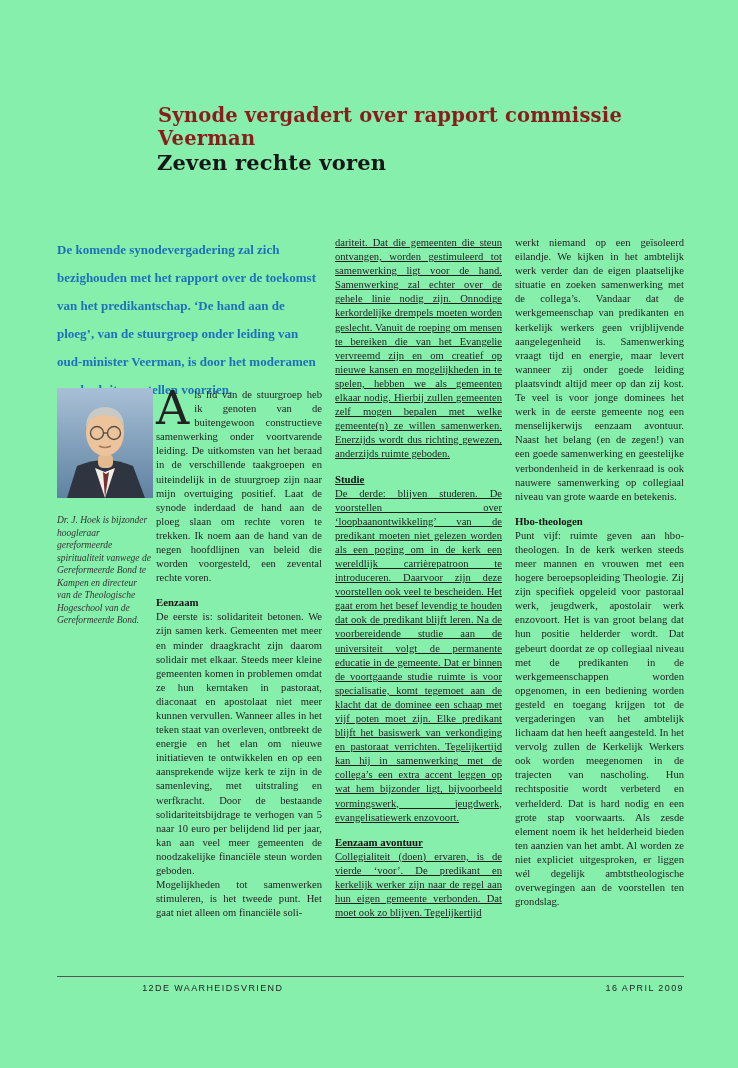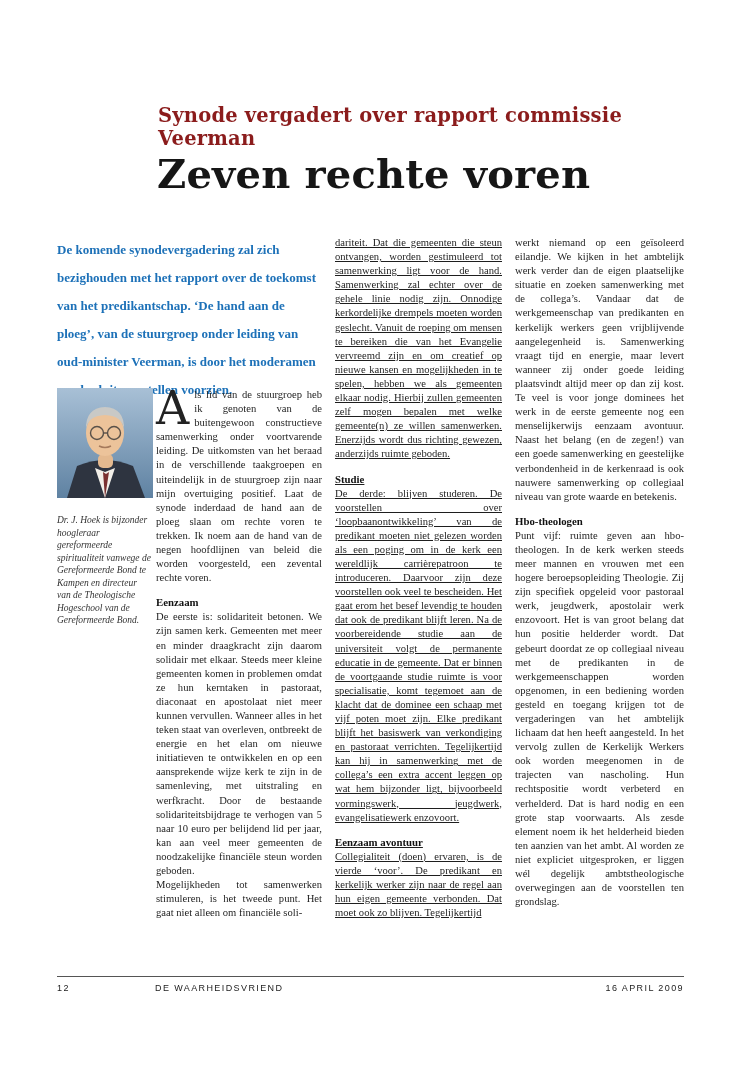--- a/index.html
+++ b/index.html
@@ -5,35 +5,35 @@
   :root{
     --kicker:#8b1c1c;
     --lead:#1d71b8;
     --headline:#161616;
     --body:#1e1e1e;
   }
   html,body{margin:0;padding:0;background:#e9e9e9;}
   .page{
     position:relative;
     width:738px;height:1068px;
-    background:#ffffff;
+    background:#86efac;
     margin:0 auto;
     font-family:"Liberation Serif", serif;
     color:var(--body);
     overflow:hidden;
   }
   .kicker{
     position:absolute;left:158px;top:104px;width:530px;
     font-size:19.5px;font-weight:bold;color:var(--kicker);
     font-family:"DejaVu Serif", serif;
     letter-spacing:.2px;
   }
   .headline{
     position:absolute;left:157px;top:150px;width:530px;
-    font-size:40px;font-weight:bold;color:var(--headline);
+    font-size:21px;font-weight:bold;color:var(--headline);
     font-family:"DejaVu Serif", serif;
     letter-spacing:.2px;
   }
   .lead{
     position:absolute;left:57px;top:236px;width:266px;
     font-size:13px;line-height:28px;font-weight:bold;
     color:var(--lead);
     font-family:Liberation Serif, serif;
     text-align:left;
   }
@@ -72,21 +72,21 @@
     color:#222;
   }
   .footer{
     position:absolute;left:57px;top:976px;width:627px;
     border-top:1px solid #555;
     padding-top:6px;
     display:flex;align-items:baseline;
     font-family:"Liberation Sans", sans-serif;
     font-size:9px;letter-spacing:1.4px;color:#222;
   }
-  .footer .pagenum{width:98px;}
+  .footer .pagenum{width:98px;text-align:right;}
   .footer .pub{flex:0 0 auto;}
   .footer .date{margin-left:auto;}
 </style>
 </head>
 <body>
 
 <div class="page">
 
   <div class="kicker">Synode vergadert over rapport commissie Veerman</div>
 

